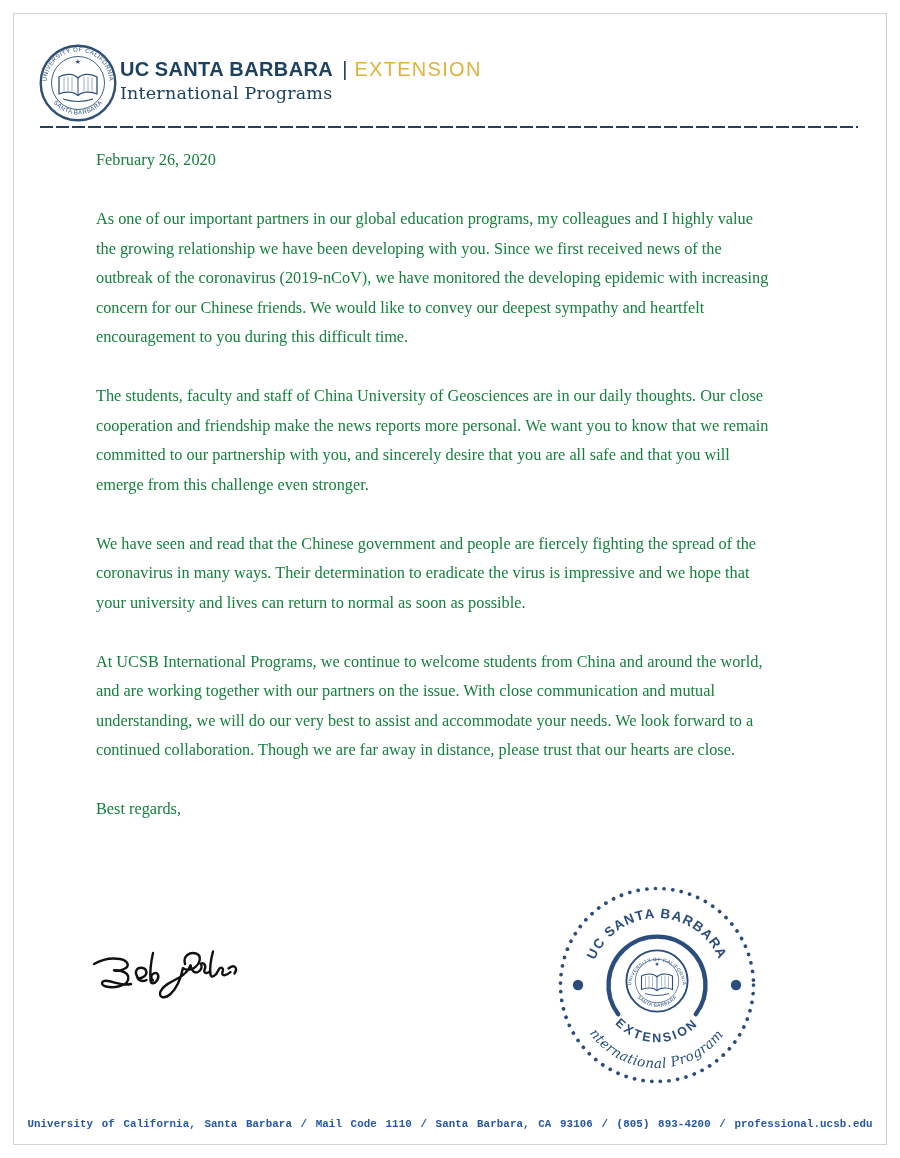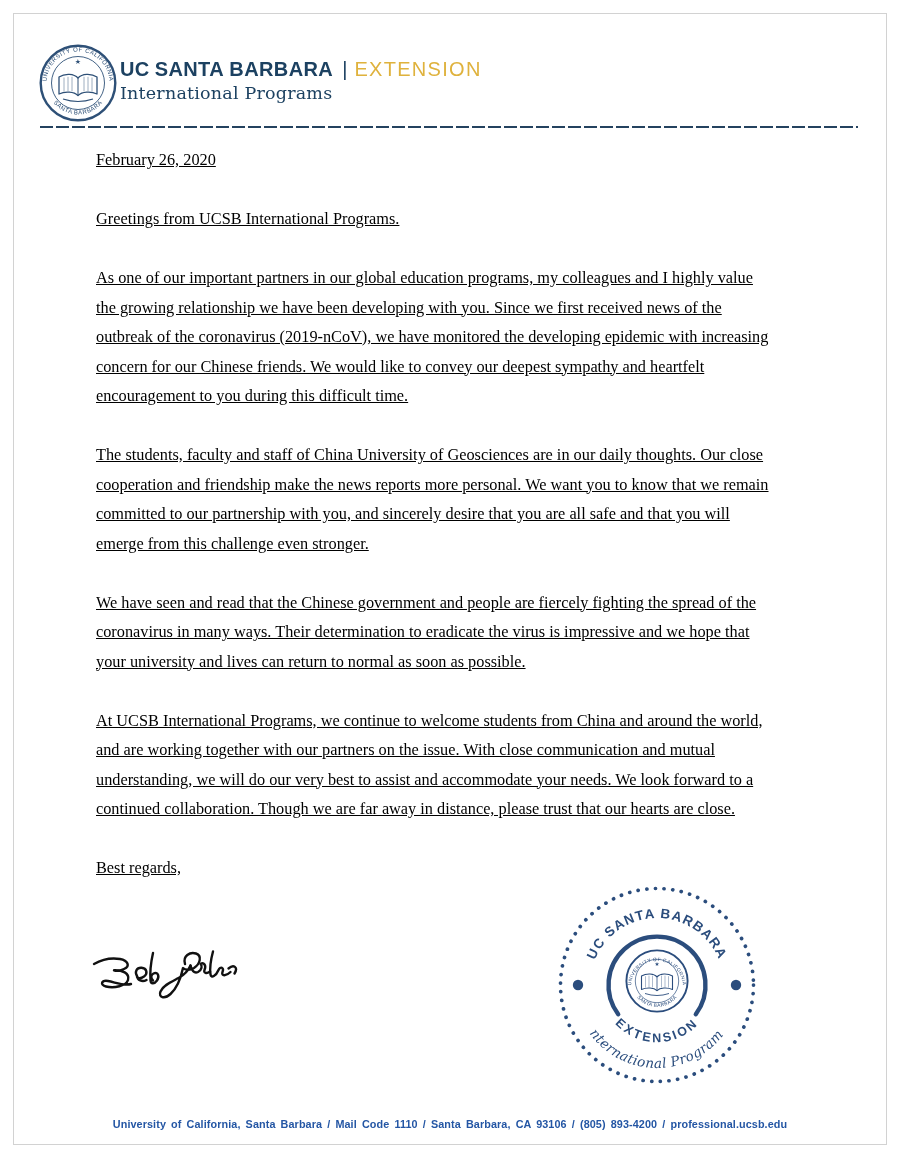--- a/index.html
+++ b/index.html
@@ -24,31 +24,31 @@
     margin-top:2px; letter-spacing:0.2px;
   }
   
   .rule {
     position:absolute; left:40px; top:126px; width:818px; height:2.4px;
     background:repeating-linear-gradient(90deg,#24425f 0,#24425f 13px,transparent 13px,transparent 16px);
   }
   
   .letter {
     position:absolute; left:96px; top:145px; width:762px;
-    font-size:16.3px; line-height:29.5px; color:#000000;text-decoration:underline;
+    font-size:16.3px; line-height:29.5px; color:#15803d;
   }
   .letter p { margin:0 0 29.5px 0; white-space:pre-line; }
   .signature-svg { position:absolute; left:90px; top:942px; width:150px; height:66px; }
   .signer { position:absolute; left:96px; top:1003px; font-size:16.3px; line-height:29.5px; color:#0b0b0b; }
   
   .stamp-svg { position:absolute; left:550px; top:878px; width:214px; height:214px; }
   
   .footer {
     position:absolute; left:0; right:0; top:1118px; text-align:center;
-    font-family:Liberation Sans, sans-serif; font-size:10.8px; font-weight:700;
+    font-family:Liberation Mono, monospace; font-size:10.8px; font-weight:700;
     color:#2456a4; letter-spacing:0.1px; word-spacing:2px;
   }
   text.ring { fill:#2e5077; font-family:"Liberation Sans", sans-serif; }
   .stamp-navy { fill:#2b4d7d; }
 </style>
 </head>
 <body>
 
 <div class="canvas">
   <div class="page-border"></div>
@@ -86,21 +86,20 @@
     <div class="wm-line1">
       <span class="wm-uc">UC</span><span class="wm-name">SANTA BARBARA</span><span class="wm-divider">|</span><span class="wm-ext">EXTENSION</span>
     </div>
     <div class="wm-line2">International Programs</div>
   </div>
 
   <div class="rule"></div>
 
   <div class="letter">
     <p>February 26, 2020</p>
-    <p>Greetings from UCSB International Programs.</p>
     <p>As one of our important partners in our global education programs, my colleagues and I highly value
 the growing relationship we have been developing with you. Since we first received news of the
 outbreak of the coronavirus (2019-nCoV), we have monitored the developing epidemic with increasing
 concern for our Chinese friends. We would like to convey our deepest sympathy and heartfelt
 encouragement to you during this difficult time.</p>
     <p>The students, faculty and staff of China University of Geosciences are in our daily thoughts. Our close
 cooperation and friendship make the news reports more personal. We want you to know that we remain
 committed to our partnership with you, and sincerely desire that you are all safe and that you will
 emerge from this challenge even stronger.</p>
     <p>We have seen and read that the Chinese government and people are fiercely fighting the spread of the

